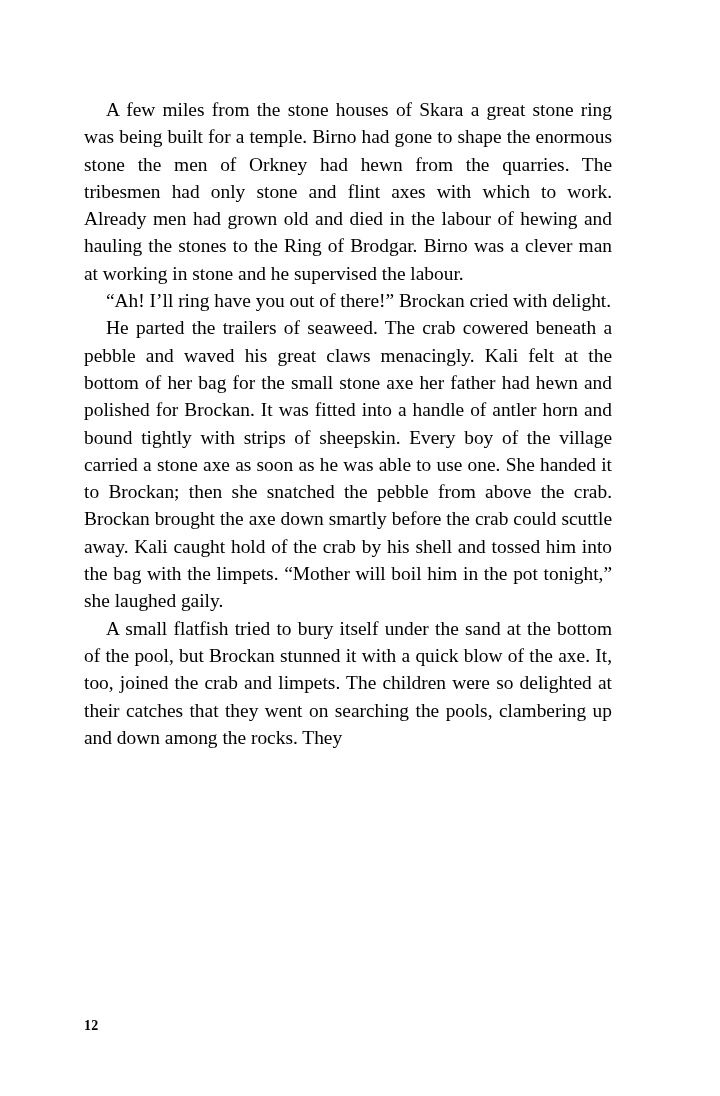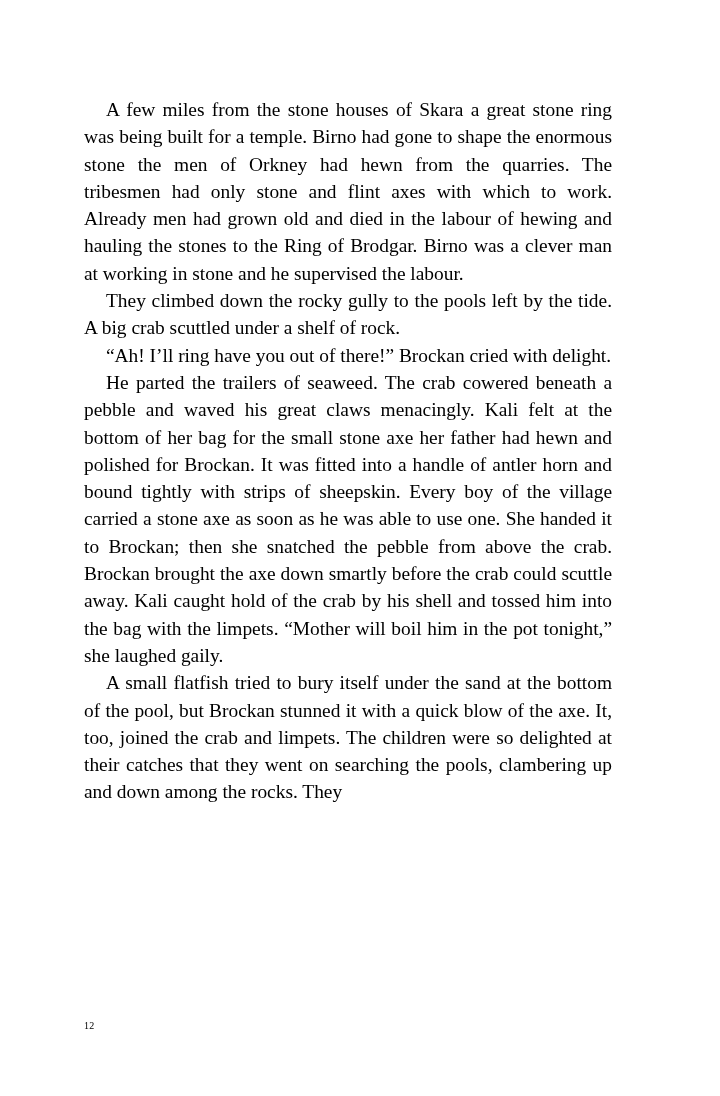--- a/index.html
+++ b/index.html
@@ -35,33 +35,33 @@
     text-justify: inter-word;
     font-size: 19.4px;
     line-height: 27.3px;
     text-indent: 22px;
     hyphens: none;
   }
   .folio {
     position: absolute;
     left: 84px;
     top: 1018px;
-    font-size: 10px;
+    font-size: 14px;
     line-height: 16px;
     letter-spacing: 0.3px;
+    font-weight: bold;
   }
 </style>
 </head>
 <body>
 
 <div class="page">
 
   <div class="text-block">
     <p>A few miles from the stone houses of Skara a great stone ring was being built for a temple. Birno had gone to shape the enormous stone the men of Orkney had hewn from the quarries. The tribesmen had only stone and flint axes with which to work. Already men had grown old and died in the labour of hewing and hauling the stones to the Ring of Brodgar. Birno was a clever man at working in stone and he supervised the labour.</p>
-    <p>They climbed down the rocky gully to the pools left by the tide. A big crab scuttled under a shelf of rock.</p>
     <p>“Ah! I’ll ring have you out of there!” Brockan cried with delight.</p>
     <p>He parted the trailers of seaweed. The crab cowered beneath a pebble and waved his great claws menacingly. Kali felt at the bottom of her bag for the small stone axe her father had hewn and polished for Brockan. It was fitted into a handle of antler horn and bound tightly with strips of sheepskin. Every boy of the village carried a stone axe as soon as he was able to use one. She handed it to Brockan; then she snatched the pebble from above the crab. Brockan brought the axe down smartly before the crab could scuttle away. Kali caught hold of the crab by his shell and tossed him into the bag with the limpets. “Mother will boil him in the pot tonight,” she laughed gaily.</p>
     <p>A small flatfish tried to bury itself under the sand at the bottom of the pool, but Brockan stunned it with a quick blow of the axe. It, too, joined the crab and limpets. The children were so delighted at their catches that they went on searching the pools, clambering up and down among the rocks. They</p>
   </div>
 
   <div class="folio">12</div>
 
 </div>
 
 </body></html>

